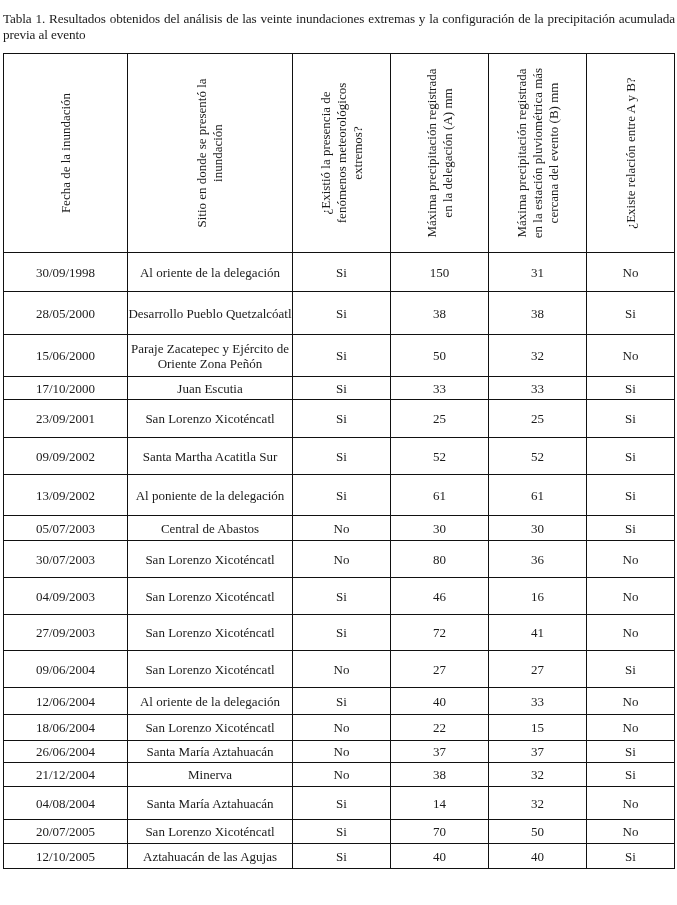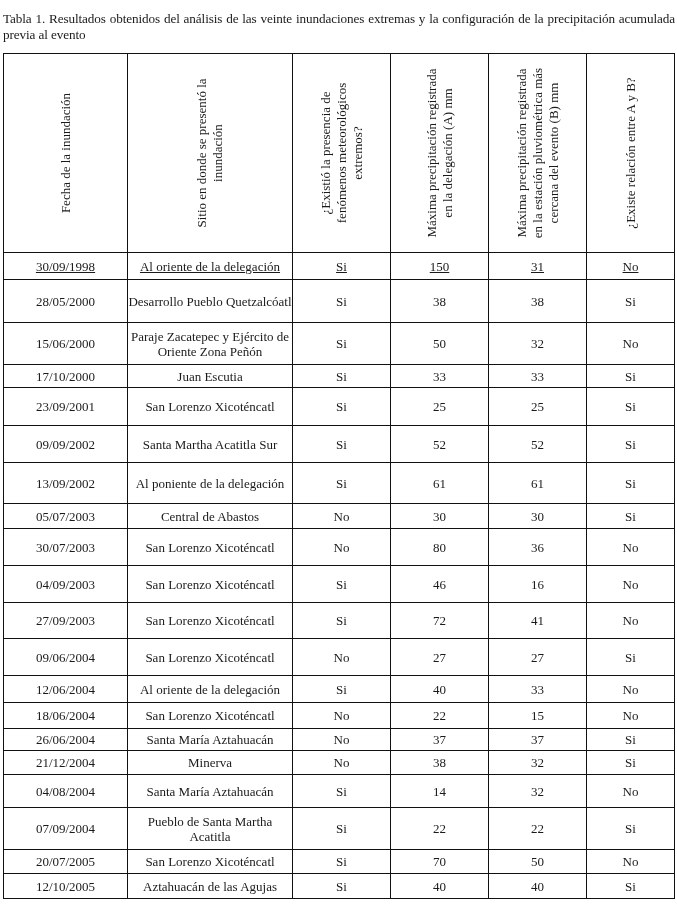--- a/index.html
+++ b/index.html
@@ -61,21 +61,21 @@
         </th>
       <th class="h">
           <div class="rot" style="width:180px">Máxima precipitación registrada en la estación pluviométrica más cercana del evento (B) mm</div>
         </th>
       <th class="h">
           <div class="rot" style="width:180px">¿Existe relación entre A y B?</div>
         </th>
     </tr>
   </thead>
   <tbody id="tbody">
-      <tr style="height: 27px; text-decoration: underline;">
+      <tr style="height: 39px;">
         <td>30/09/1998</td>
         <td>Al oriente de la delegación</td>
         <td>Si</td>
         <td>150</td>
         <td>31</td>
         <td>No</td>
       </tr>
       <tr style="height: 43px;">
         <td>28/05/2000</td>
         <td>Desarrollo Pueblo Quetzalcóatl</td>
@@ -196,28 +196,20 @@
         <td>32</td>
         <td>Si</td>
       </tr>
       <tr style="height: 33px;">
         <td>04/08/2004</td>
         <td>Santa María Aztahuacán</td>
         <td>Si</td>
         <td>14</td>
         <td>32</td>
         <td>No</td>
-      </tr>
-      <tr style="height: 42px;">
-        <td>07/09/2004</td>
-        <td>Pueblo de Santa Martha Acatitla</td>
-        <td>Si</td>
-        <td>22</td>
-        <td>22</td>
-        <td>Si</td>
       </tr>
       <tr style="height: 24px;">
         <td>20/07/2005</td>
         <td>San Lorenzo Xicoténcatl</td>
         <td>Si</td>
         <td>70</td>
         <td>50</td>
         <td>No</td>
       </tr>
       <tr style="height: 25px;">

